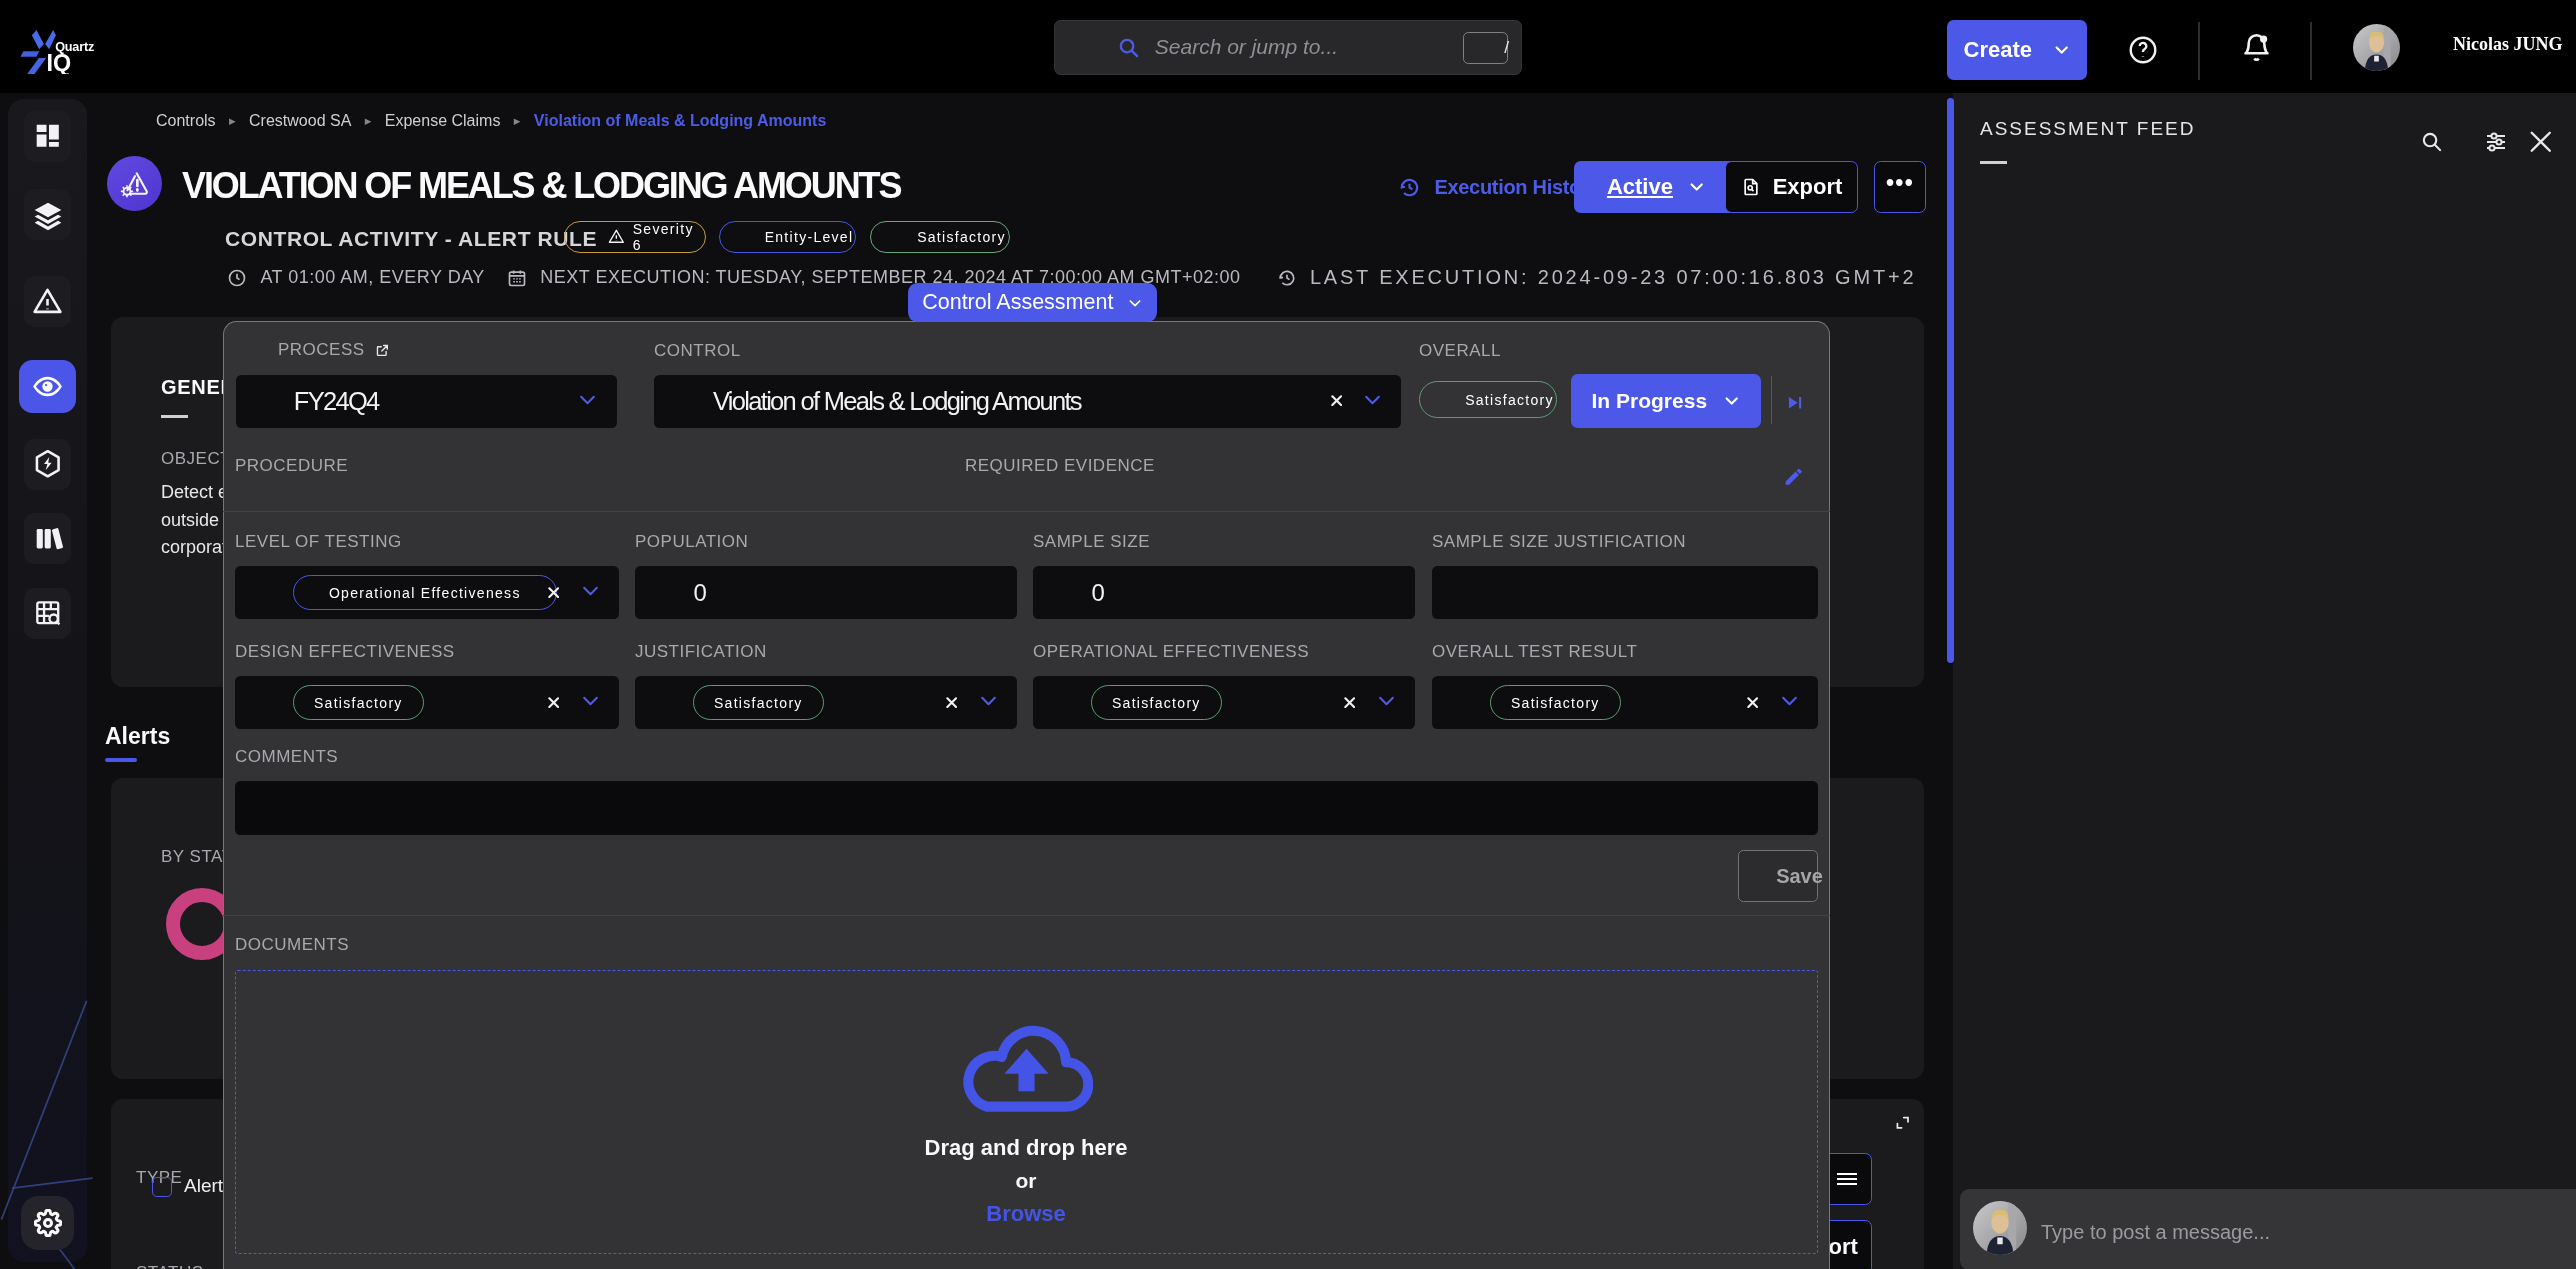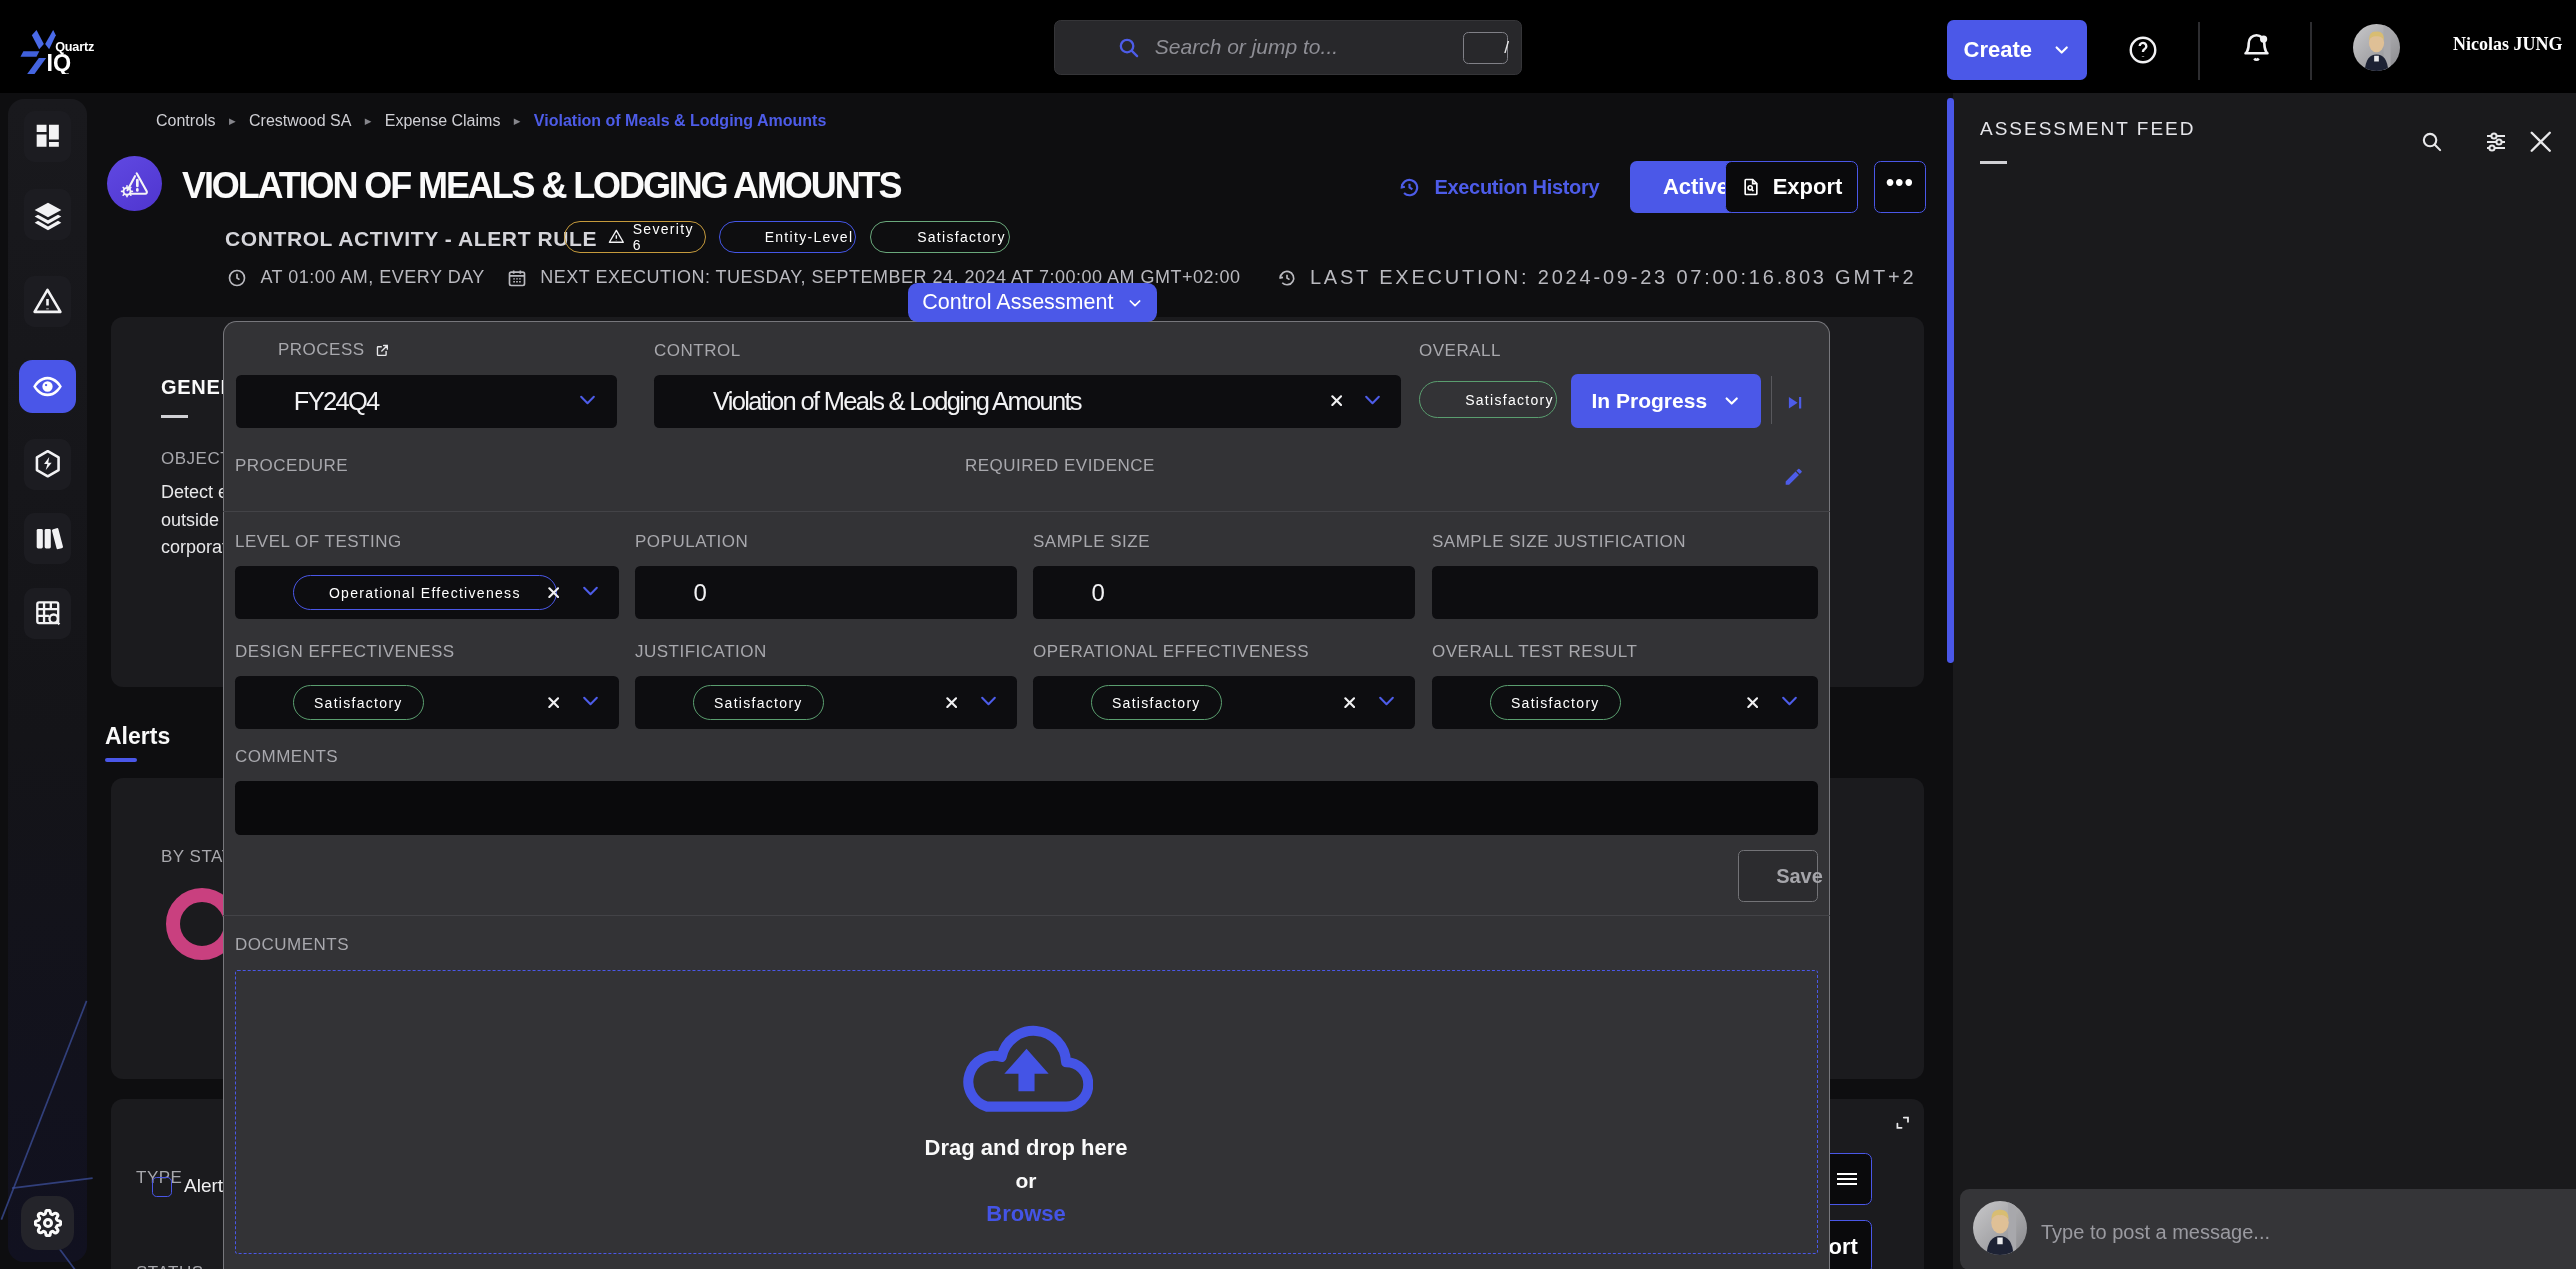--- a/index.html
+++ b/index.html
@@ -113,21 +113,21 @@
   </div>
 
   <div class="abs ctext" style="left:1355px; top:176px; height:23px; color:#4d5ce8; font-size:20px;">
     <svg width="23" height="23" viewBox="0 0 24 24" fill="none" stroke="#4d5ce8" stroke-width="2.2">
         <path d="M4 12a8 8 0 1 1 2.3 5.7"></path>
         <path d="M4.5 8.5 4 12l3.2-.7"></path>
         <path d="M12 8v4l3 2"></path>
       </svg>
     <span style="margin-left:13.4px; font-weight:bold; letter-spacing:-0.3px;">Execution History</span>
   </div>
-  <div class="btn-blue" style="left:1630px; top:161px; width:164px; height:52px; font-size:22px;">
+  <div class="btn-blue" style="left:1574px; top:161px; width:164px; height:52px; font-size:22px;text-decoration:underline;">
     <span style="margin-right:14.8px;">Active</span>
     <svg width="17.4" height="17.4" viewBox="0 0 24 24" fill="none" stroke="#fff" stroke-width="3">
         <path d="M5 9l7 7 7-7" stroke-linecap="round" stroke-linejoin="round"></path>
       </svg>
   </div>
   <div class="btn-outline" style="left:1725px; top:161px; width:133px; height:52px; font-size:22px;">
     <svg width="20" height="20" viewBox="0 0 24 24" fill="none" stroke="#fff" stroke-width="2" style="margin-right:12px;">
         <path d="M14 3H6a1 1 0 0 0-1 1v16a1 1 0 0 0 1 1h12a1 1 0 0 0 1-1V8z"></path>
         <path d="M14 3v5h5"></path>
         <circle cx="11" cy="13" r="2.5"></circle>

